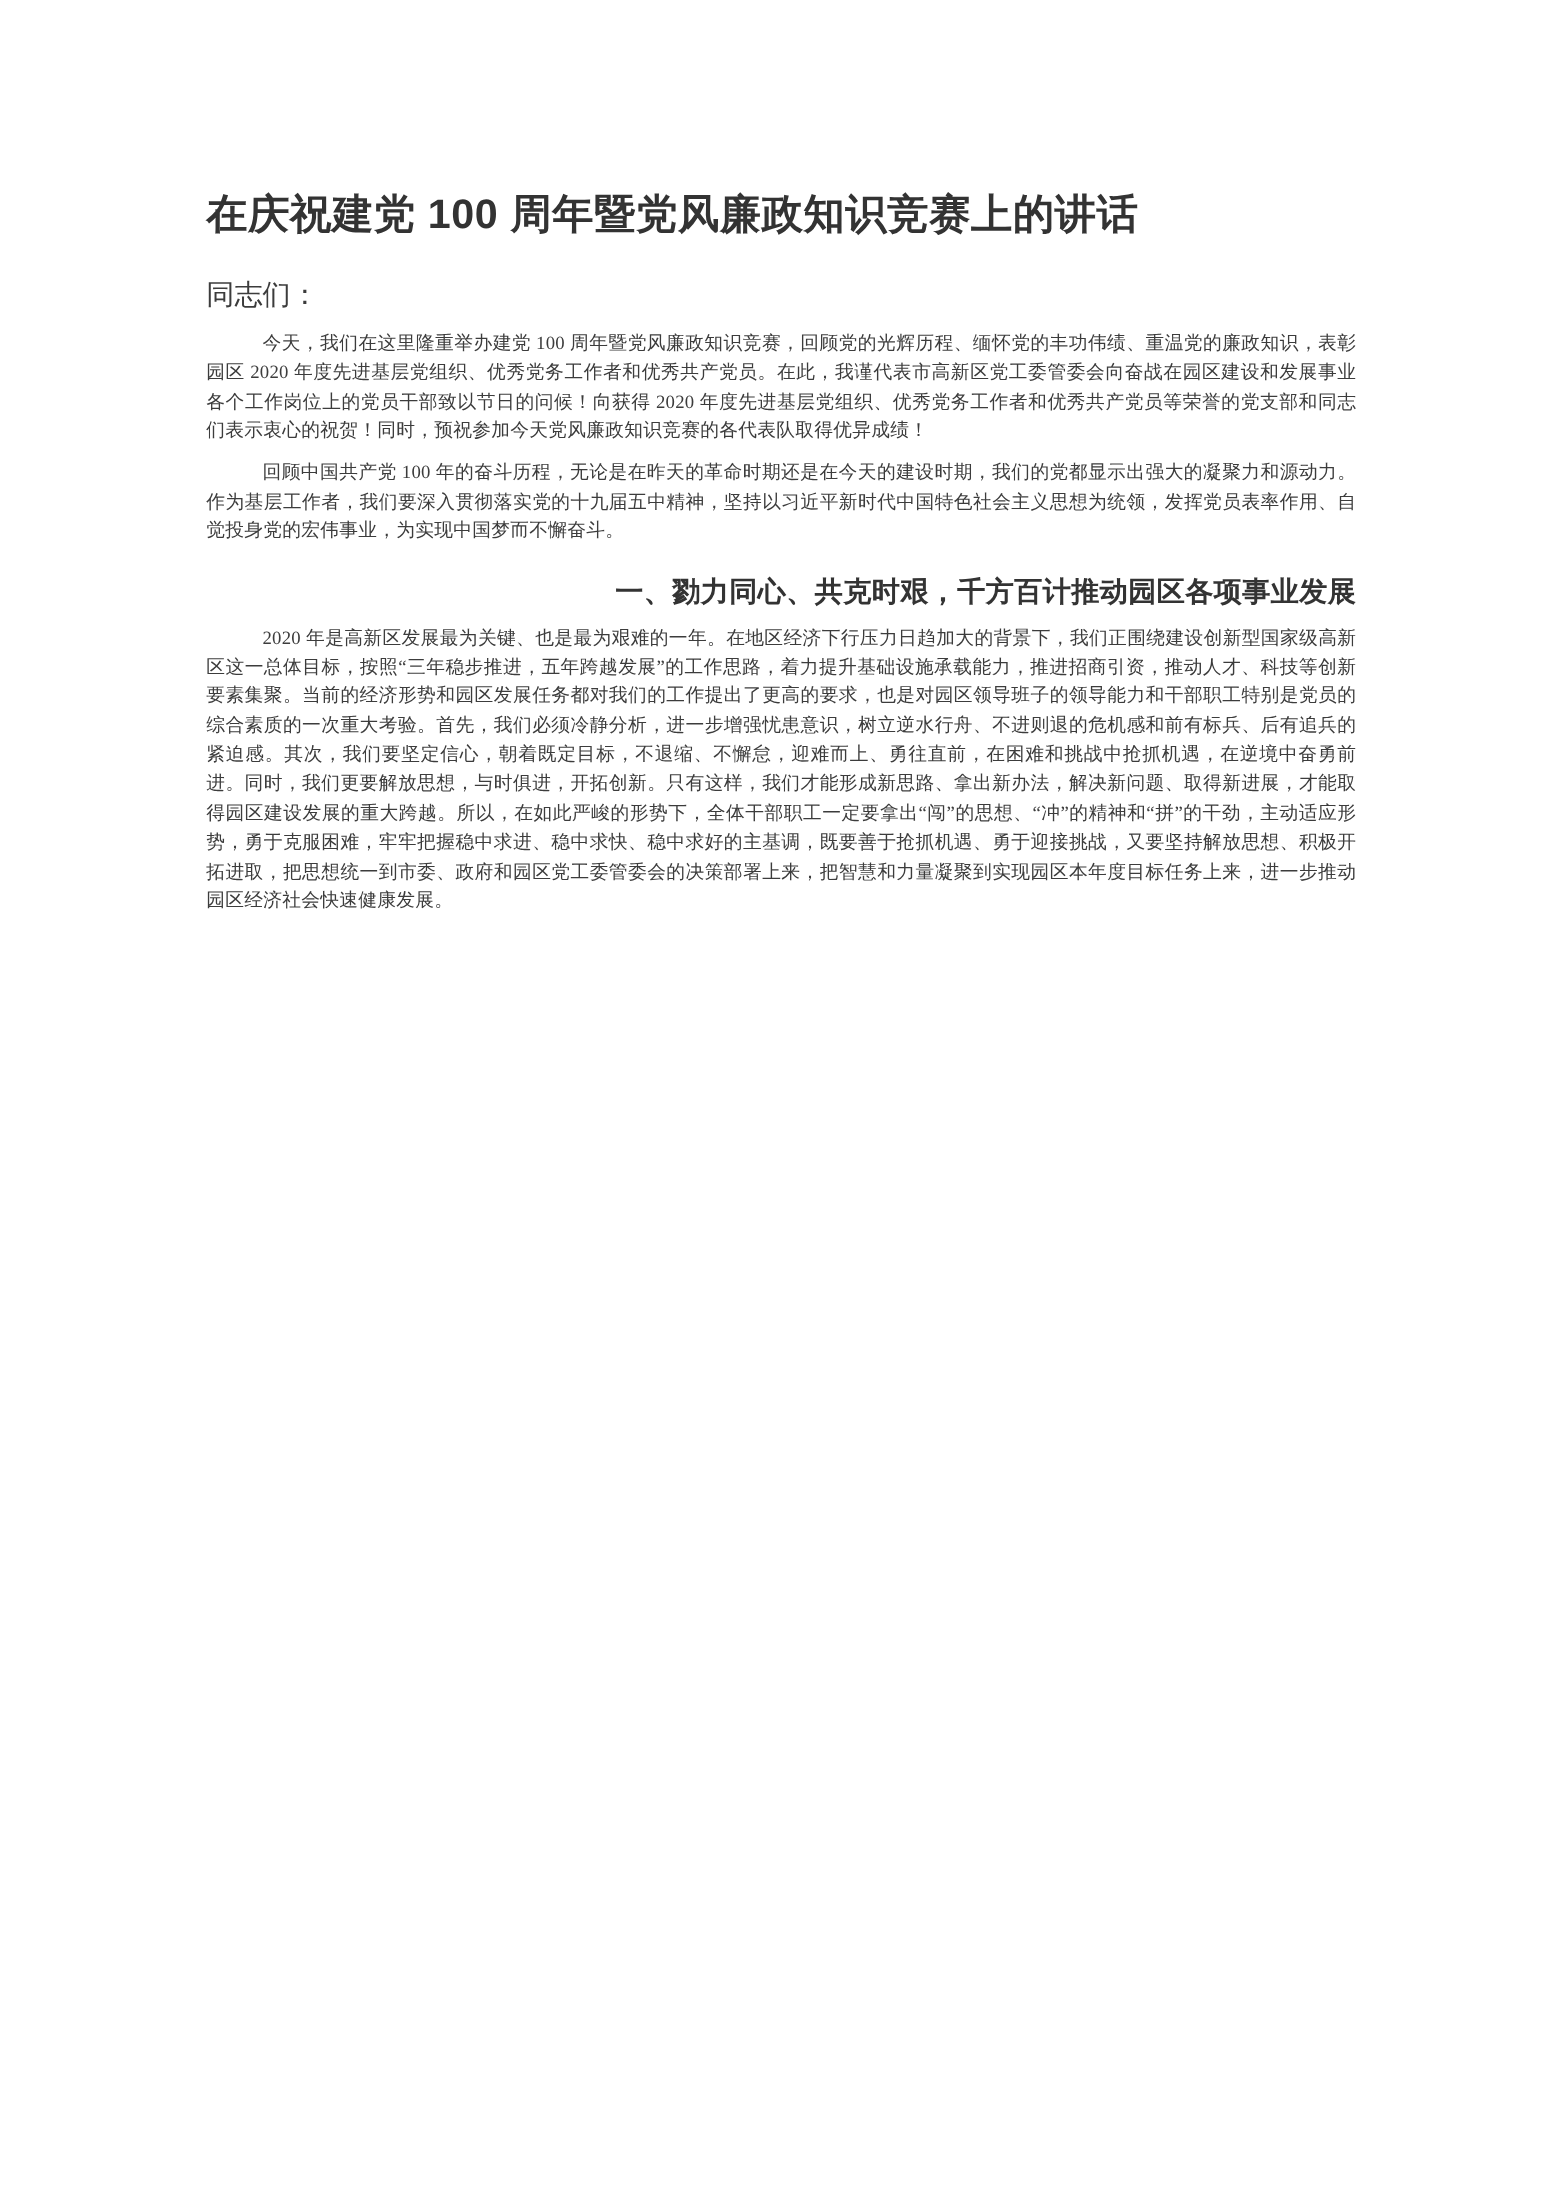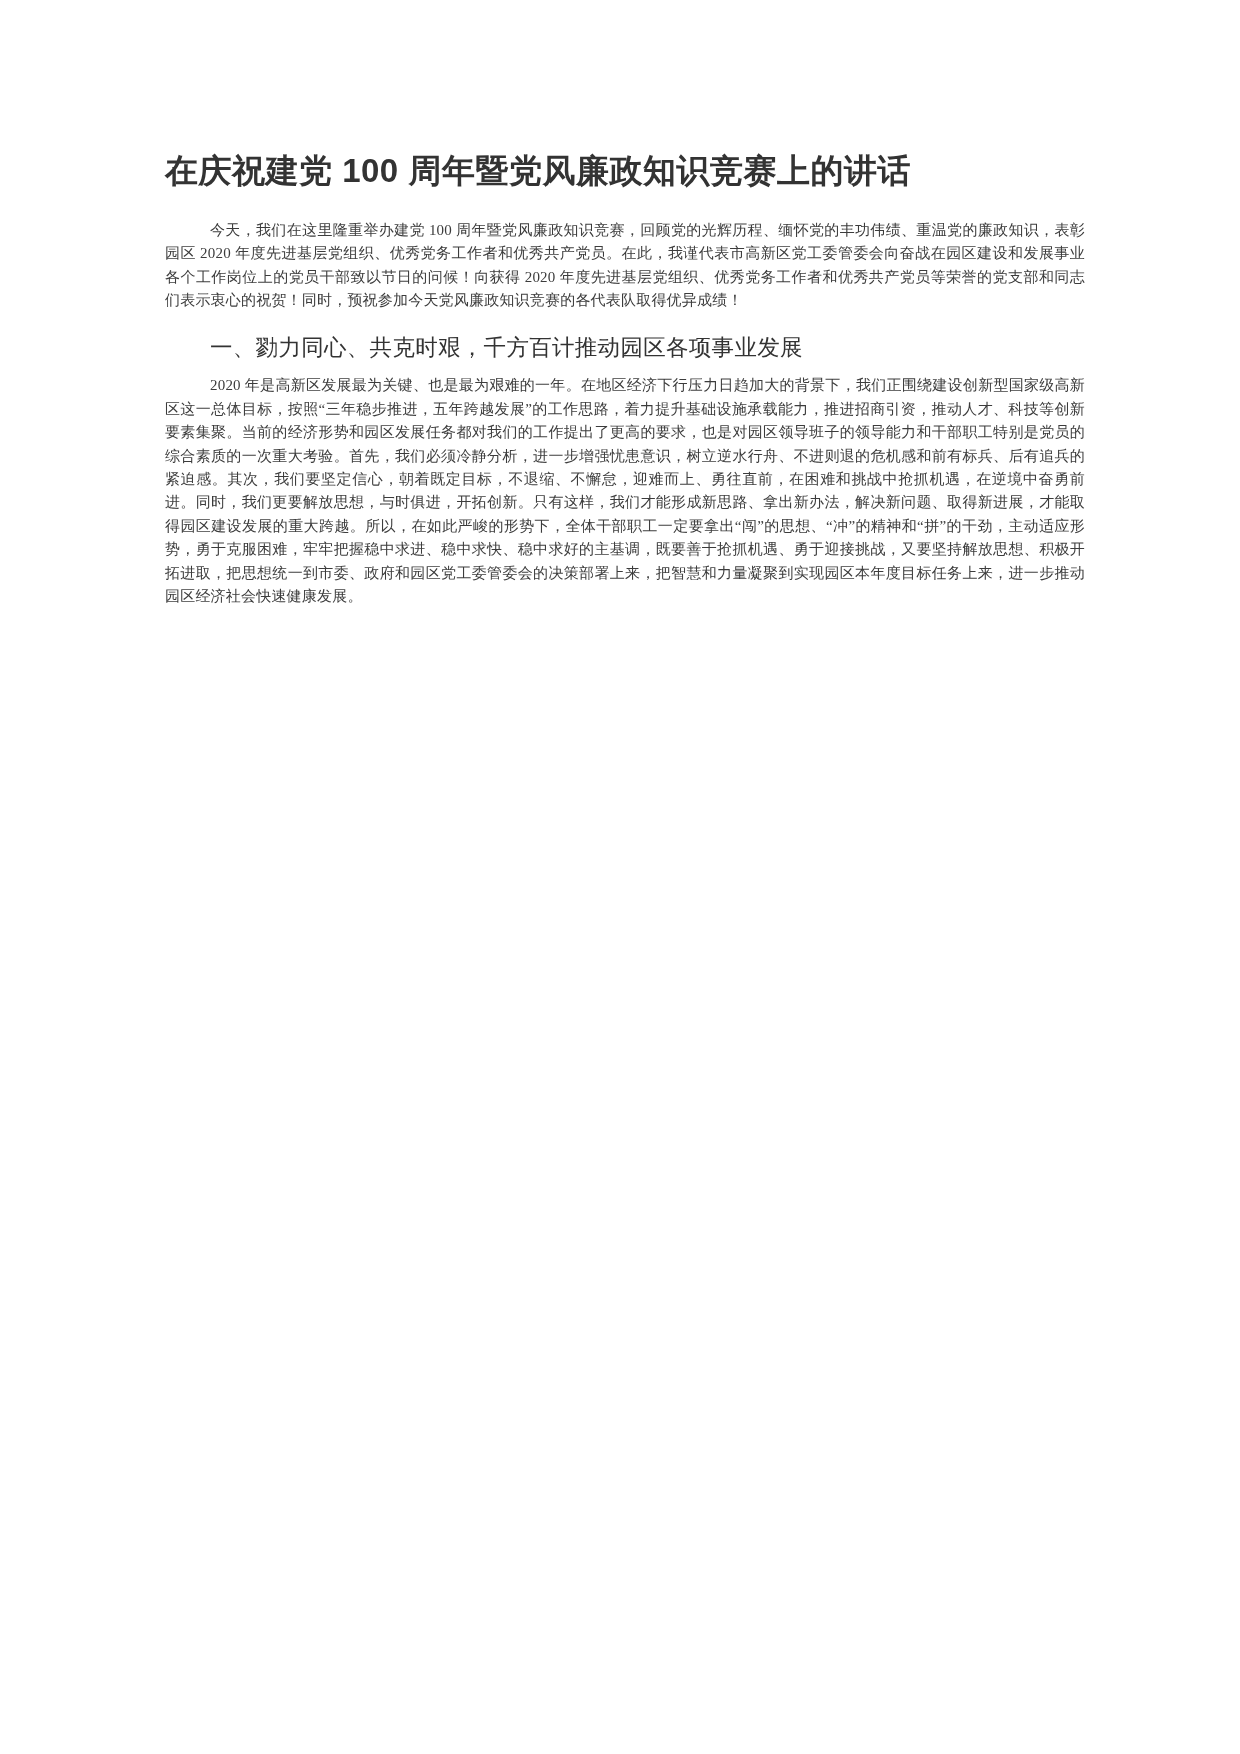--- a/index.html
+++ b/index.html
@@ -41,36 +41,39 @@
     line-height: 1.56;
     margin: 0 0 10px 0;
     text-indent: 45px;
     text-align: justify;
     text-justify: inter-ideograph;
     color: #3c3c3c;
     letter-spacing: 0.2px;
   }
   h2.section-heading {
     font-family: "Liberation Sans", sans-serif;
-    font-weight: normal;
+    font-weight: bold;
     font-size: 22.5px;
     line-height: 1.6;
     margin: 18px 0 8px 0;
     text-indent: 45px;
     color: #333333;
     letter-spacing: 0.3px;
+    text-align: right;
   }
 </style>
 </head>
 <body>
 
 <div class="page">
 
   <h1 class="doc-title">在庆祝建党 100 周年暨党风廉政知识竞赛上的讲话</h1>
 
+  <div class="salutation">同志们：</div>
 
   <p class="body-text">今天，我们在这里隆重举办建党 100 周年暨党风廉政知识竞赛，回顾党的光辉历程、缅怀党的丰功伟绩、重温党的廉政知识，表彰园区 2020 年度先进基层党组织、优秀党务工作者和优秀共产党员。在此，我谨代表市高新区党工委管委会向奋战在园区建设和发展事业各个工作岗位上的党员干部致以节日的问候！向获得 2020 年度先进基层党组织、优秀党务工作者和优秀共产党员等荣誉的党支部和同志们表示衷心的祝贺！同时，预祝参加今天党风廉政知识竞赛的各代表队取得优异成绩！</p>
+  <p class="body-text">回顾中国共产党 100 年的奋斗历程，无论是在昨天的革命时期还是在今天的建设时期，我们的党都显示出强大的凝聚力和源动力。作为基层工作者，我们要深入贯彻落实党的十九届五中精神，坚持以习近平新时代中国特色社会主义思想为统领，发挥党员表率作用、自觉投身党的宏伟事业，为实现中国梦而不懈奋斗。</p>
 
   <h2 class="section-heading">一、勠力同心、共克时艰，千方百计推动园区各项事业发展</h2>
 
   <p class="body-text">2020 年是高新区发展最为关键、也是最为艰难的一年。在地区经济下行压力日趋加大的背景下，我们正围绕建设创新型国家级高新区这一总体目标，按照“三年稳步推进，五年跨越发展”的工作思路，着力提升基础设施承载能力，推进招商引资，推动人才、科技等创新要素集聚。当前的经济形势和园区发展任务都对我们的工作提出了更高的要求，也是对园区领导班子的领导能力和干部职工特别是党员的综合素质的一次重大考验。首先，我们必须冷静分析，进一步增强忧患意识，树立逆水行舟、不进则退的危机感和前有标兵、后有追兵的紧迫感。其次，我们要坚定信心，朝着既定目标，不退缩、不懈怠，迎难而上、勇往直前，在困难和挑战中抢抓机遇，在逆境中奋勇前进。同时，我们更要解放思想，与时俱进，开拓创新。只有这样，我们才能形成新思路、拿出新办法，解决新问题、取得新进展，才能取得园区建设发展的重大跨越。所以，在如此严峻的形势下，全体干部职工一定要拿出“闯”的思想、“冲”的精神和“拼”的干劲，主动适应形势，勇于克服困难，牢牢把握稳中求进、稳中求快、稳中求好的主基调，既要善于抢抓机遇、勇于迎接挑战，又要坚持解放思想、积极开拓进取，把思想统一到市委、政府和园区党工委管委会的决策部署上来，把智慧和力量凝聚到实现园区本年度目标任务上来，进一步推动园区经济社会快速健康发展。</p>
 
 </div>
 
 </body></html>

